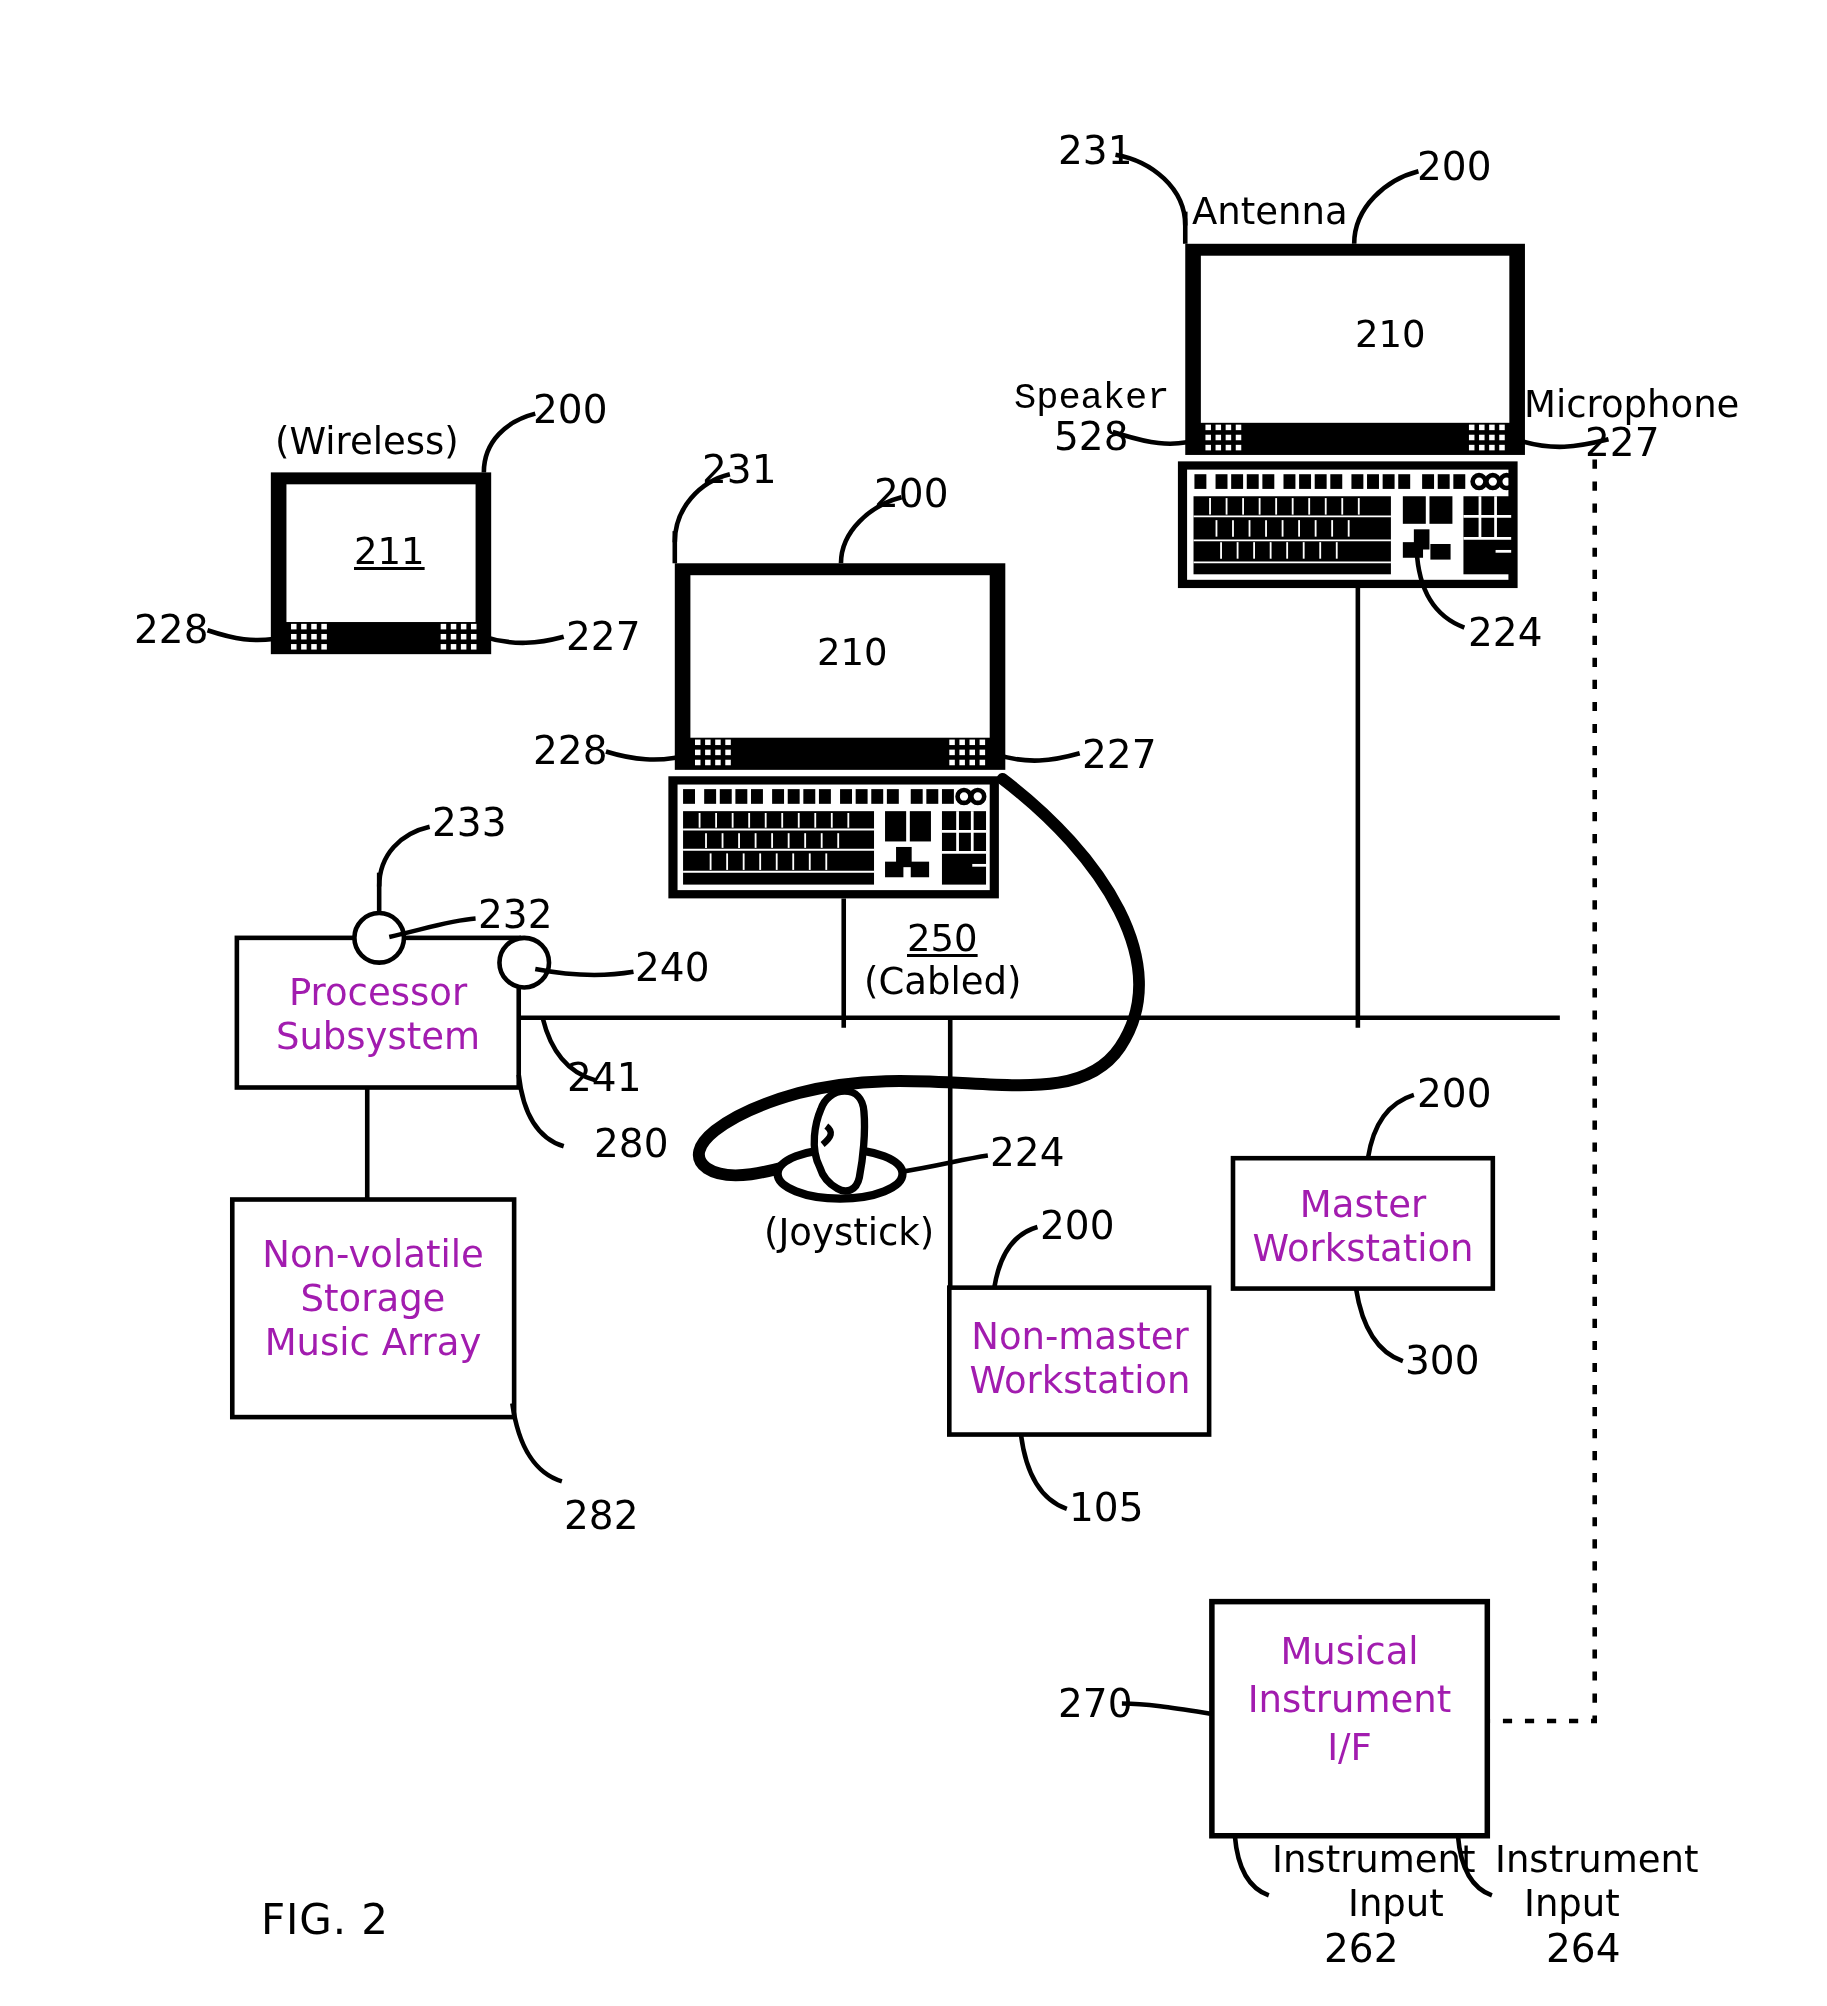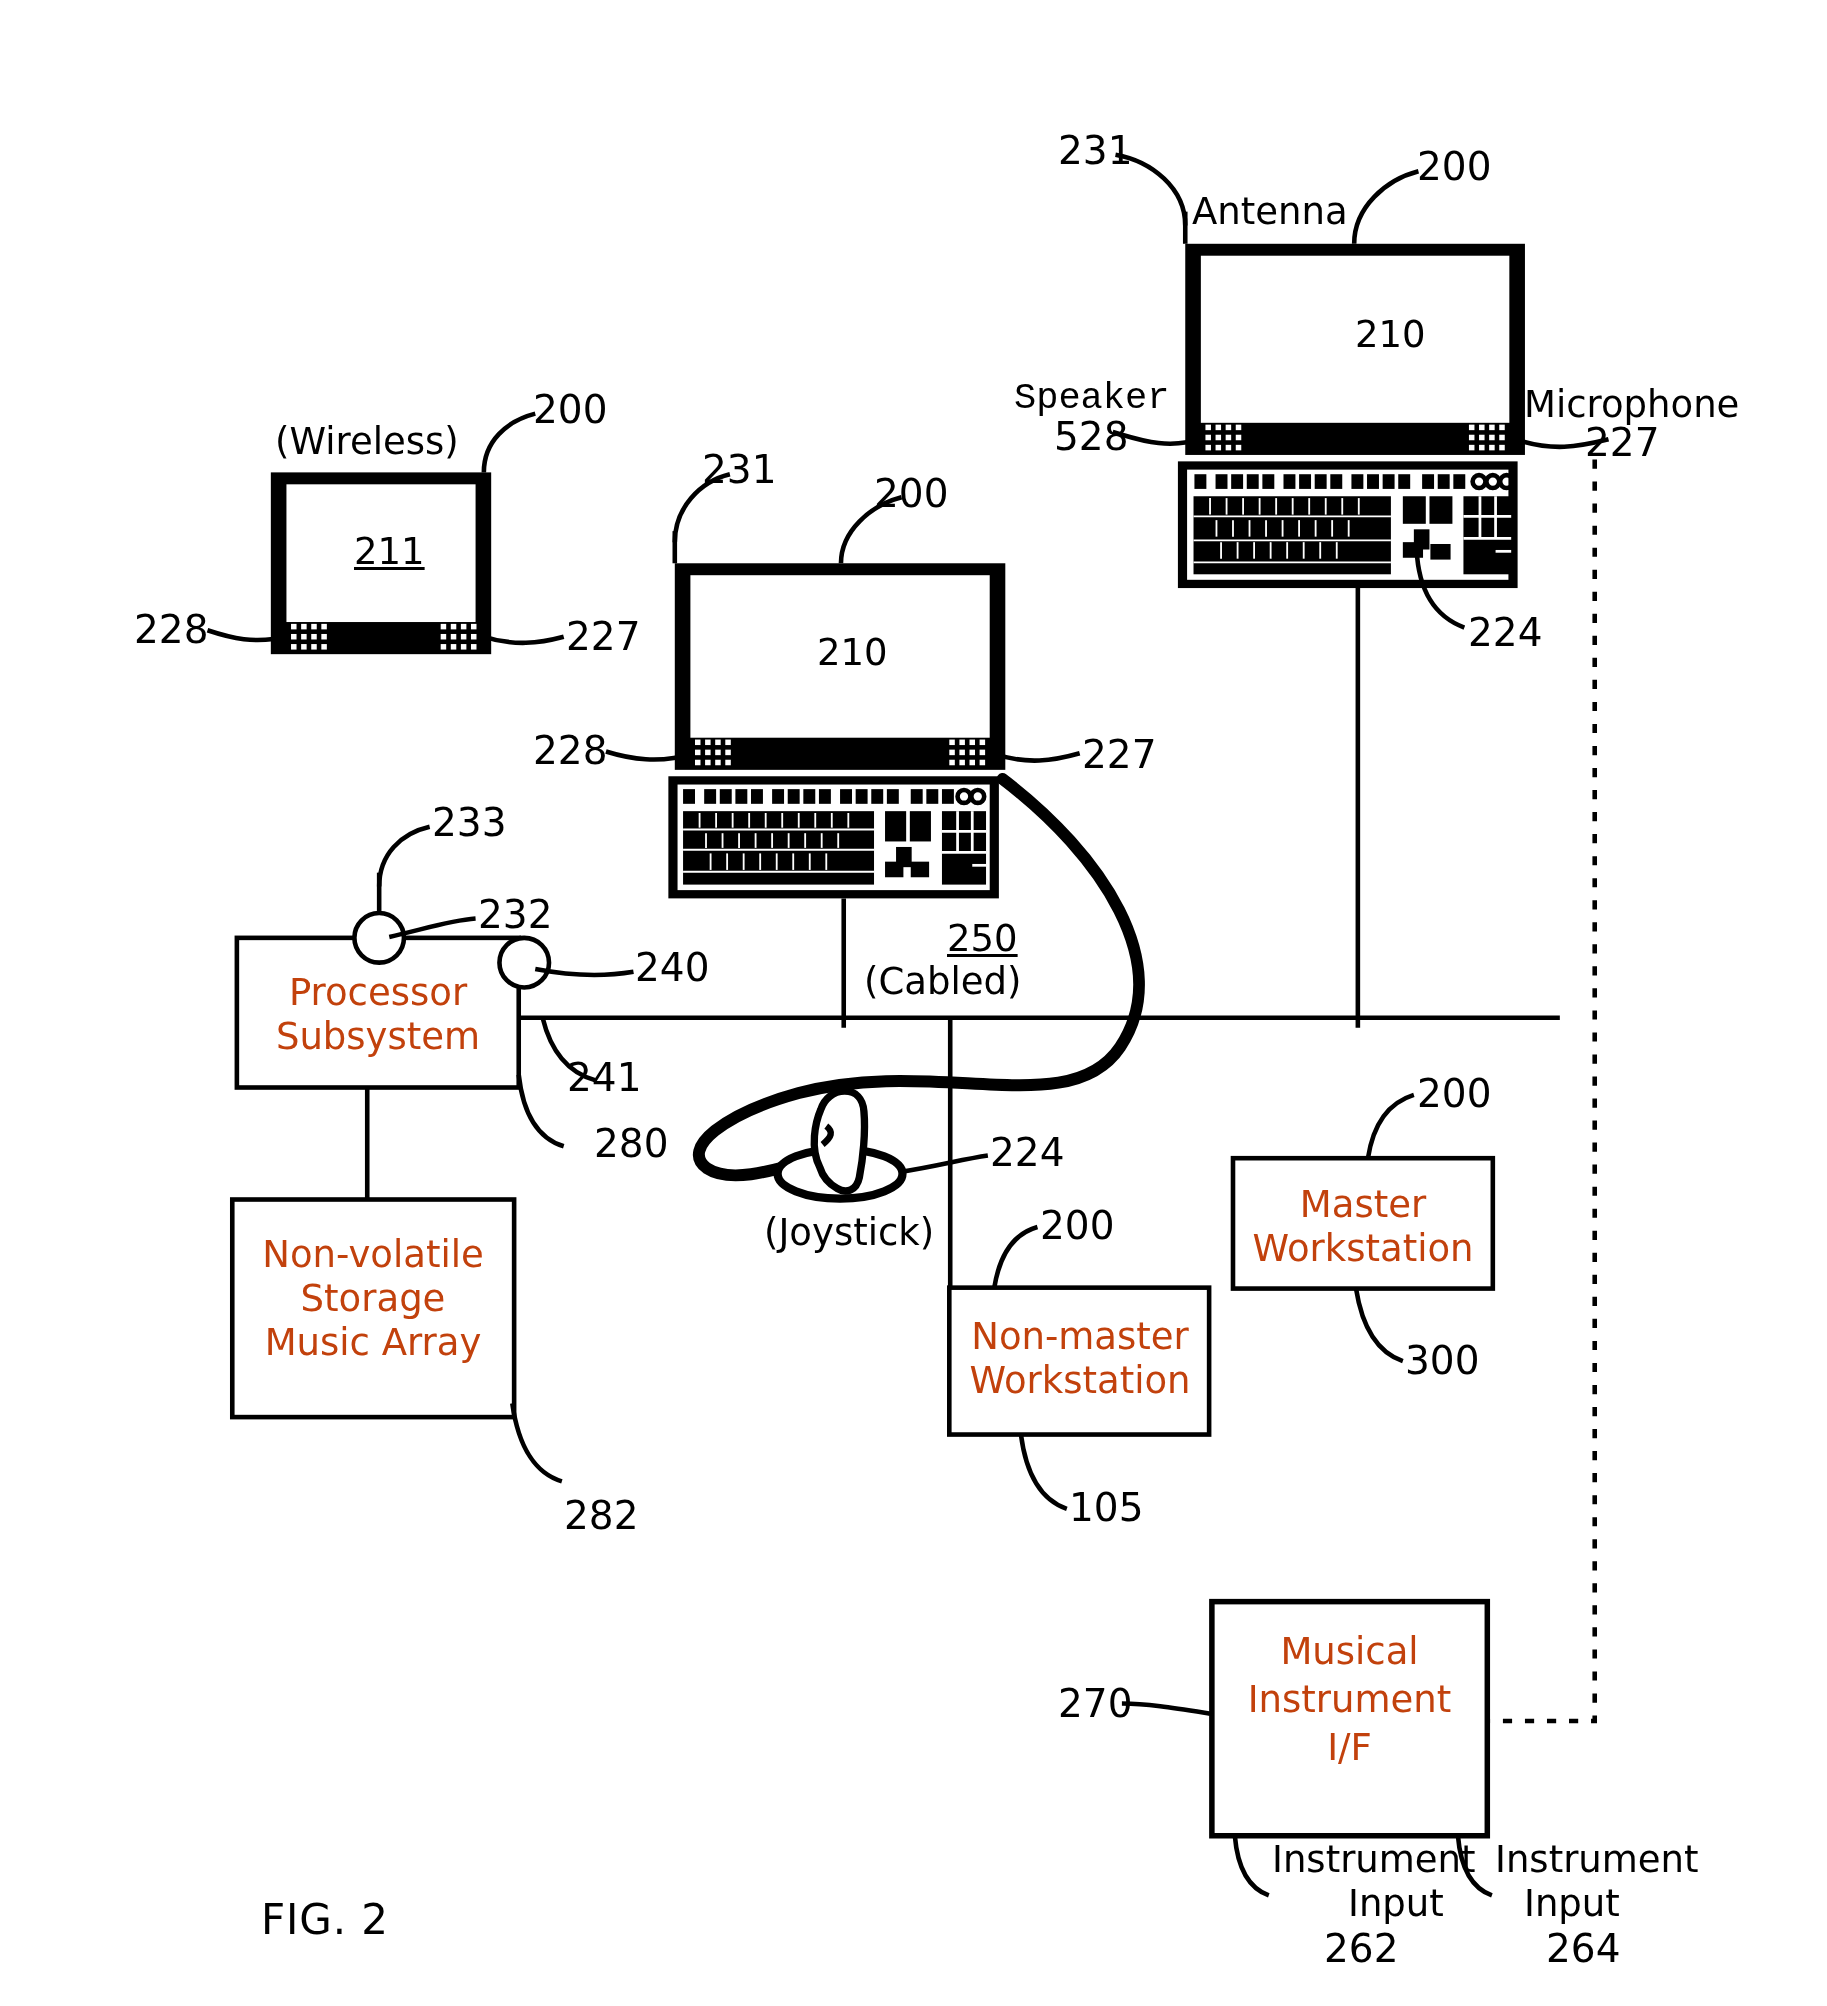--- a/index.html
+++ b/index.html
@@ -2,21 +2,21 @@
 <html style="font-size:14.7px"><head>
 <meta charset="utf-8">
 <style>
   html,body{margin:0;padding:0;background:#ffffff;}
   body{font-family:"DejaVu Sans", sans-serif;}
   #fig{position:relative;width:1827px;height:2007px;background:#fff;overflow:hidden;}
   #fig svg{position:absolute;left:0;top:0;width:1827px;height:2007px;}
   .lbl{position:absolute;color:#000;font-family:"DejaVu Sans", sans-serif;
        font-size:37px;line-height:1.12;white-space:pre;letter-spacing:0px;}
   .ref{font-size:39px;}
-  .boxtxt{position:absolute;color:#c2410c;font-size:37px;line-height:1.18;
+  .boxtxt{position:absolute;color:#a21caf;font-size:37px;line-height:1.18;
           text-align:center;white-space:pre;}
   .und{text-decoration:underline;text-underline-offset:2.8px;}
   .figno{font-size:42px;letter-spacing:0.9px;}
 </style>
 </head>
 <body>
 
 <div id="fig">
 
   <svg viewBox="0 0 1990 2185" xmlns="http://www.w3.org/2000/svg">
@@ -313,21 +313,21 @@
   <div class="lbl ref" style="left:533px;top:388px;">200</div>
   <div class="lbl und" style="left:354px;top:531px;">211</div>
   <div class="lbl ref" style="left:134px;top:608px;">228</div>
   <div class="lbl ref" style="left:566px;top:615px;">227</div>
 
   <div class="lbl ref" style="left:702px;top:448px;">231</div>
   <div class="lbl ref" style="left:874px;top:472px;">200</div>
   <div class="lbl" style="left:817px;top:632px;">210</div>
   <div class="lbl ref" style="left:533px;top:729px;">228</div>
   <div class="lbl ref" style="left:1082px;top:733px;">227</div>
-  <div class="lbl und" style="left:907px;top:918px;margin-left:40px;">250</div>
+  <div class="lbl und" style="left:907px;top:918px;">250</div>
   <div class="lbl" style="left:864px;top:961px;">(Cabled)</div>
 
   <div class="lbl ref" style="left:432px;top:801px;">233</div>
   <div class="lbl ref" style="left:478px;top:893px;">232</div>
   <div class="boxtxt" style="left:237px;top:971px;width:282px;">Processor</div>
   <div class="boxtxt" style="left:237px;top:1015px;width:282px;">Subsystem</div>
   <div class="lbl ref" style="left:635px;top:946px;">240</div>
   <div class="lbl ref" style="left:567px;top:1056px;">241</div>
   <div class="lbl ref" style="left:566px;top:1122px;margin-left:28px;">280</div>
 

